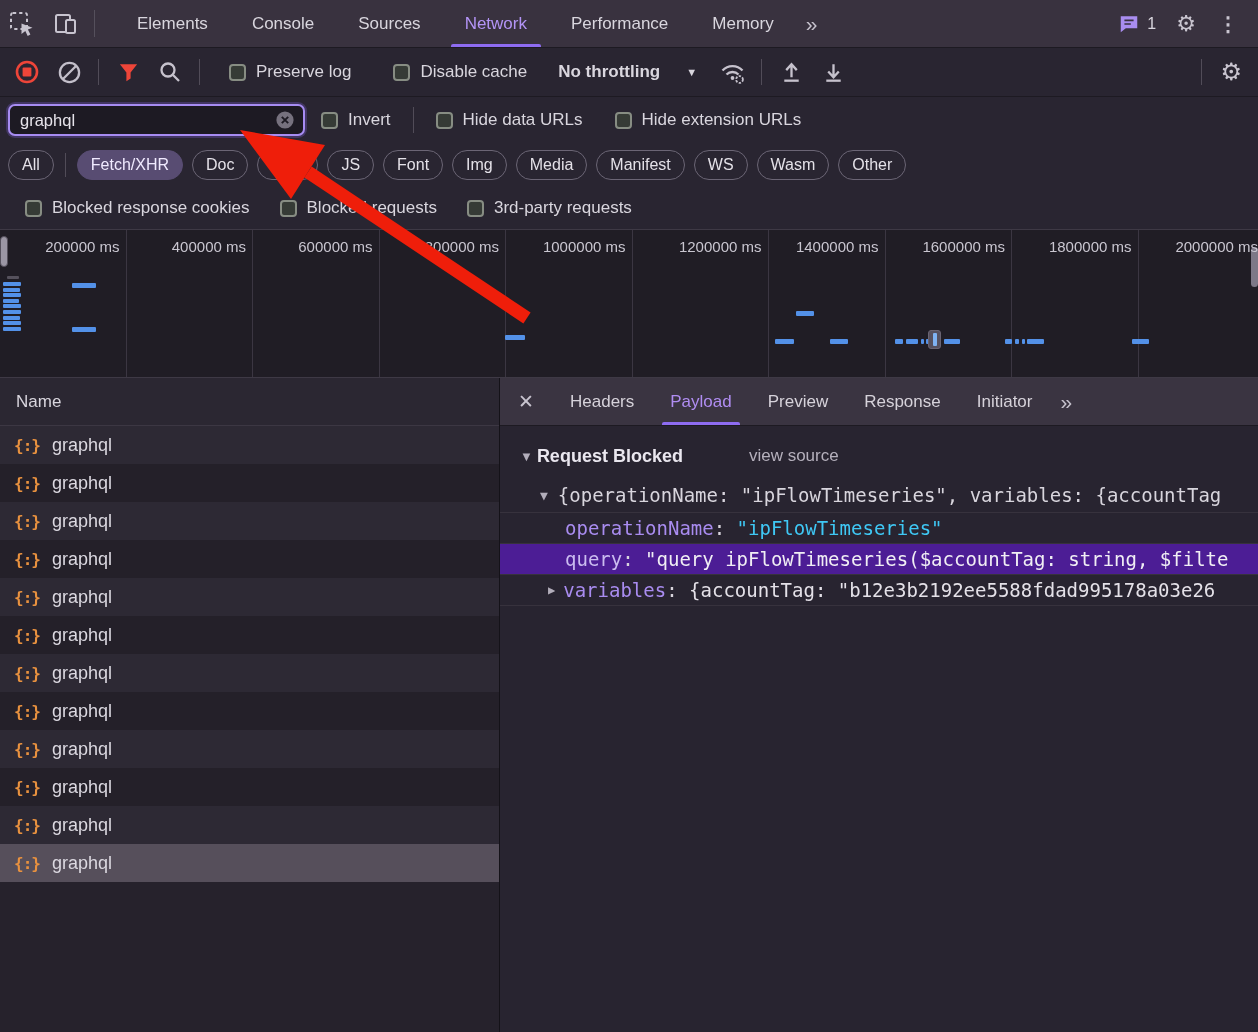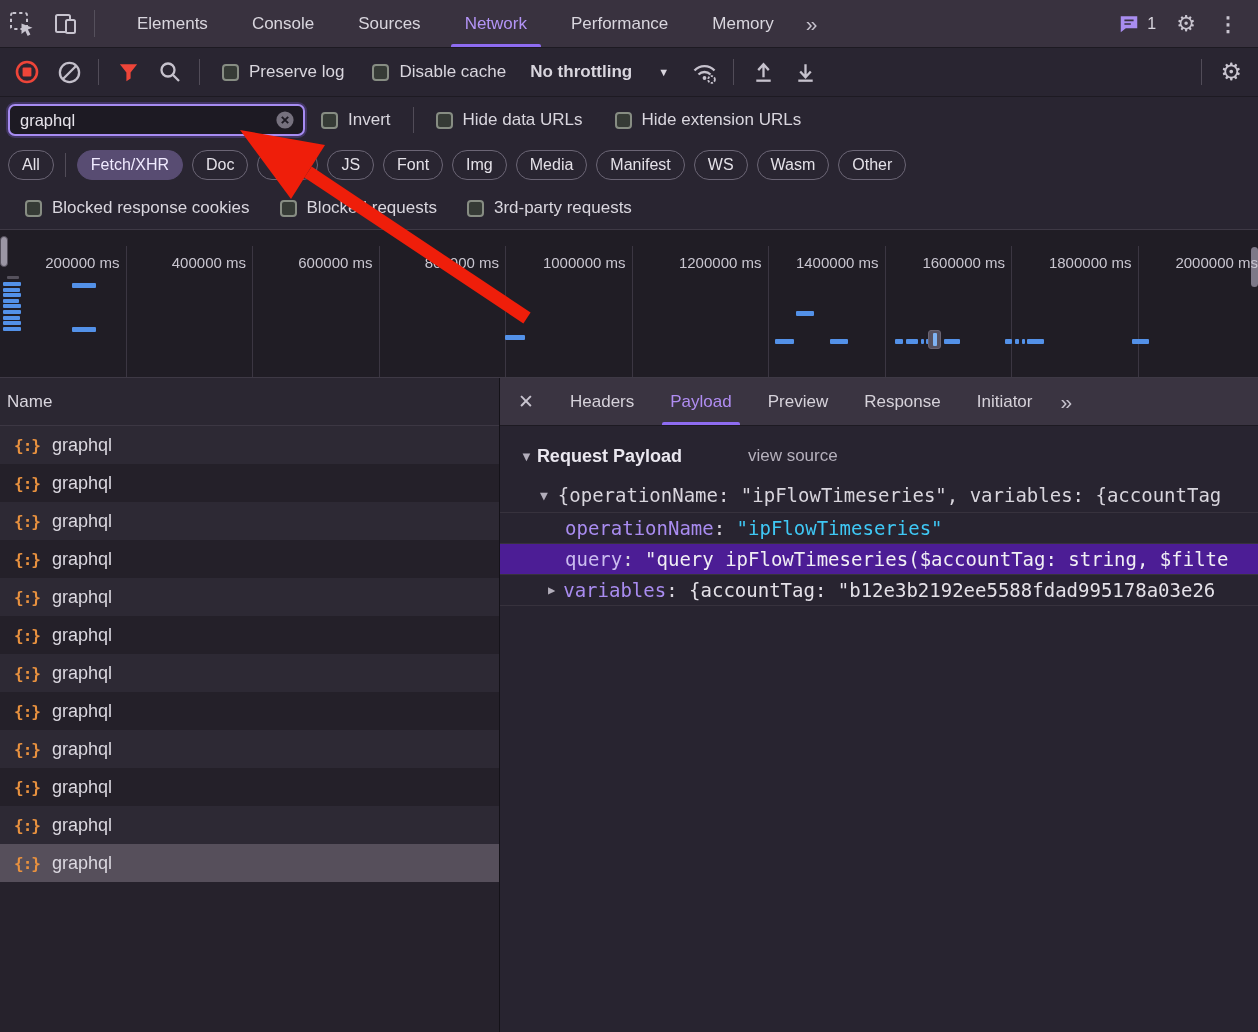--- a/index.html
+++ b/index.html
@@ -20,21 +20,21 @@
   #tabbar-right { margin-left:auto; display:flex; align-items:center; padding-right:8px; }
   #msg-badge { display:flex; align-items:center; gap:7px; padding:0 10px; cursor:pointer; }
   #msg-count { font-size:16px; color:#d9d6de; }
   .glyph-btn { font-size:22px; color:#c9c5d0; padding:0 10px; cursor:pointer; line-height:1; }
   .kebab { font-size:20px; font-weight:bold; padding:0 12px; }
 
   
   #nettoolbar { height:49px; background:#292531; display:flex; align-items:center; padding:0 6px; border-bottom:1px solid #1d1a22; }
   .nt-btn { width:42px; height:40px; display:flex; align-items:center; justify-content:center; cursor:pointer; border-radius:4px; }
   .nt-sep { width:1px; height:26px; background:#514c58; margin:0 8px; }
-  .cb-item { display:flex; align-items:center; gap:10px; margin:0 14px; cursor:pointer; }
+  .cb-item { display:flex; align-items:center; gap:10px; margin:0 21px; cursor:pointer; }
   .cb-box { width:17px; height:17px; border:2px solid #878d83; border-radius:4px; background:#363b36; flex:0 0 auto; }
   .cb-label { font-size:17px; color:#d9d6de; white-space:nowrap; }
   #throttle { display:flex; align-items:center; gap:26px; margin:0 14px 0 10px; cursor:pointer;font-weight:bold; }
   #throttle-label { font-size:17px; color:#d9d6de; }
   #throttle-caret { font-size:11px; color:#d9d6de; }
   .nt-spacer { flex:1; }
 
   
   #filtersec { background:#292531; border-bottom:1px solid #3e3945; }
   #filterrow { height:46px; display:flex; align-items:center; padding:0 8px; }
@@ -47,32 +47,32 @@
   #chiprow { height:44px; display:flex; align-items:center; padding:0 8px; gap:9px; }
   .chip { height:30px; display:flex; align-items:center; padding:0 13px; border:1.5px solid #6b6575; border-radius:15px; font-size:16px; color:#e4e1e8; cursor:pointer; white-space:nowrap; }
   .chip.selected { background:#584c72; border-color:#584c72; color:#f0eaff; }
   .chip-sep { width:1px; height:24px; background:#514c58; margin:0 2px; }
 
   #blockedrow { height:42px; display:flex; align-items:center; padding:0 10px; }
   #blockedrow .cb-item { margin:0 15px; }
 
   
   #timeline { position:relative; height:148px; background:#201d25; border-bottom:1px solid #3e3945; overflow:hidden; }
-  .tl-col { position:absolute; top:16px; bottom:0; border-right:1px solid #3b3642; padding:8px 6px 0 0; text-align:right; font-size:15px; color:#c9c6d0; white-space:nowrap; }
+  .tl-col { position:absolute; top:0; bottom:0; border-right:1px solid #3b3642; padding:8px 6px 0 0; text-align:right; font-size:15px; color:#c9c6d0; white-space:nowrap; }
   .tl-bar { position:absolute; background:#5391e8; border-radius:1px; }
   .tl-bar.grey { background:#55515c; }
   #tl-grip { position:absolute; left:0; top:6px; width:8px; height:31px; background:#9b96a4; border-radius:4px; border:1px solid #55505c; }
   #tl-grip-r { position:absolute; right:0; top:17px; width:7px; height:40px; background:#7d7887; border-radius:4px; }
   #tl-marker { position:absolute; background:#56505e; border:1px solid #6a6472; border-radius:3px; }
   #tl-marker-line { position:absolute; background:#7fb2f2; border-radius:1px; }
 
   
   #split { display:flex; height:655px; }
   #requests { width:500px; background:#26222c; border-right:1px solid #141218; display:flex; flex-direction:column; }
-  #req-header { height:48px; flex:0 0 auto; display:flex; align-items:center; padding-left:7px; font-size:17px; color:#d9d6de; background:#2b2732; border-bottom:1px solid #3c3743; }
+  #req-header { height:48px; flex:0 0 auto; display:flex; align-items:center; padding-left:16px; font-size:17px; color:#d9d6de; background:#2b2732; border-bottom:1px solid #3c3743; }
   #req-rows { flex:1; overflow:hidden; }
   .req-row { height:38px; display:flex; align-items:center; padding-left:14px; gap:12px; cursor:pointer; }
   .req-row:nth-child(odd) { background:#2d2934; }
   .req-row:nth-child(even) { background:#242029; }
   .req-row.selected { background:#564f5b; }
   .json-icon { font-family:"DejaVu Sans Mono",monospace; font-size:16px; font-weight:bold; color:#e8913f; letter-spacing:-1px; }
   .req-label { font-size:18px; color:#dcd9e1; }
 
   #details { flex:1; background:#282430; display:flex; flex-direction:column; overflow:hidden; }
   #detail-tabs { height:48px; flex:0 0 auto; background:#3a3441; display:flex; align-items:stretch; border-bottom:1px solid #1d1a22; }
@@ -375,21 +375,21 @@
             <div class="detail-tab">Preview</div>
             <div class="detail-tab">Response</div>
             <div class="detail-tab">Initiator</div>
           </div>
         <div class="chev-more">»</div>
       </div>
 
       <div id="payload">
         <div id="pl-title">
           <span class="tri">▼</span>
-          <b>Request Payload</b>
+          <b>Request Blocked</b>
           <span id="pl-viewsource">view source</span>
         </div>
         <div id="pl-preview" class="mono">
           <span class="tri">▼</span>
           <span>{operationName: "ipFlowTimeseries", variables: {accountTag</span>
         </div>
         <div id="pl-entries">
             <div class="pl-entry mono">
               <span class="pl-key">operationName</span>
               <span class="pl-colon">:&nbsp;</span>

